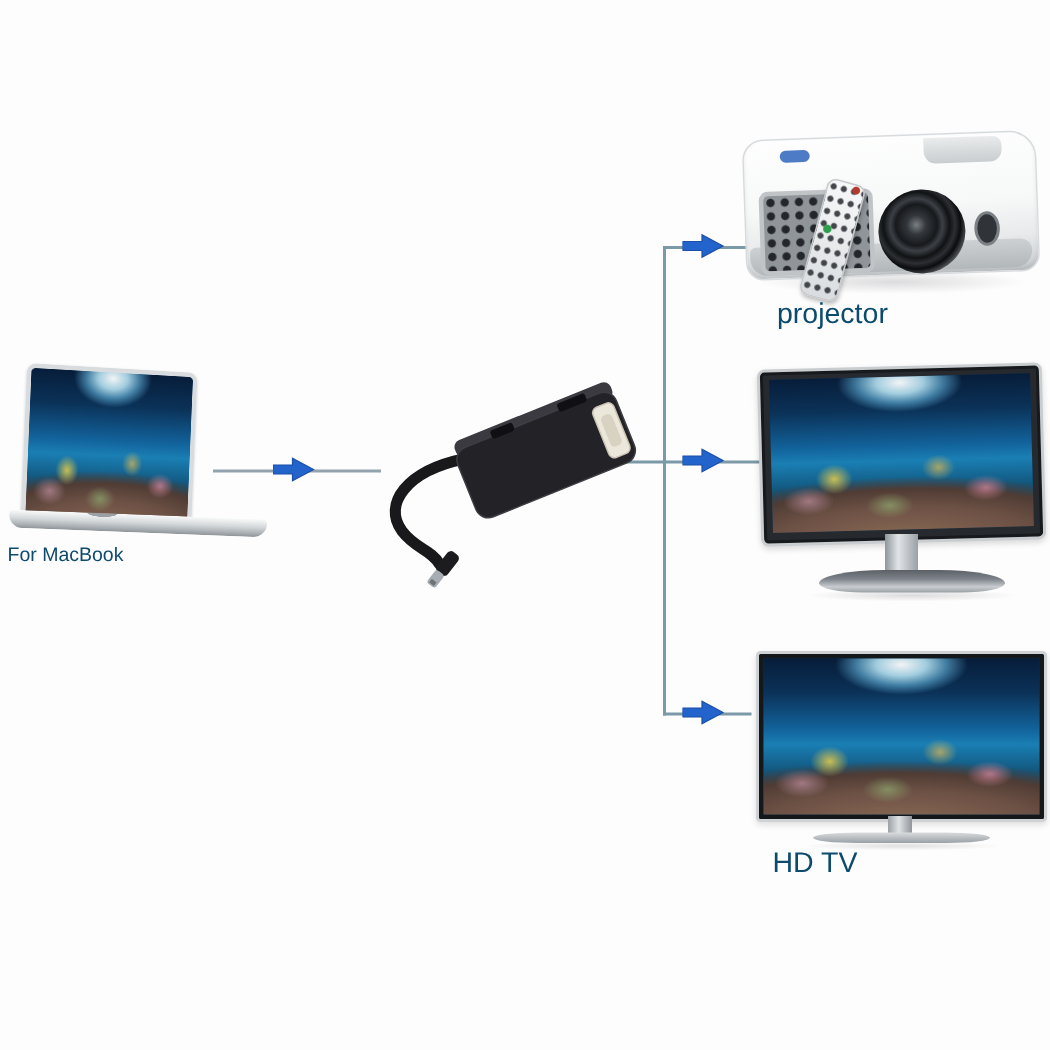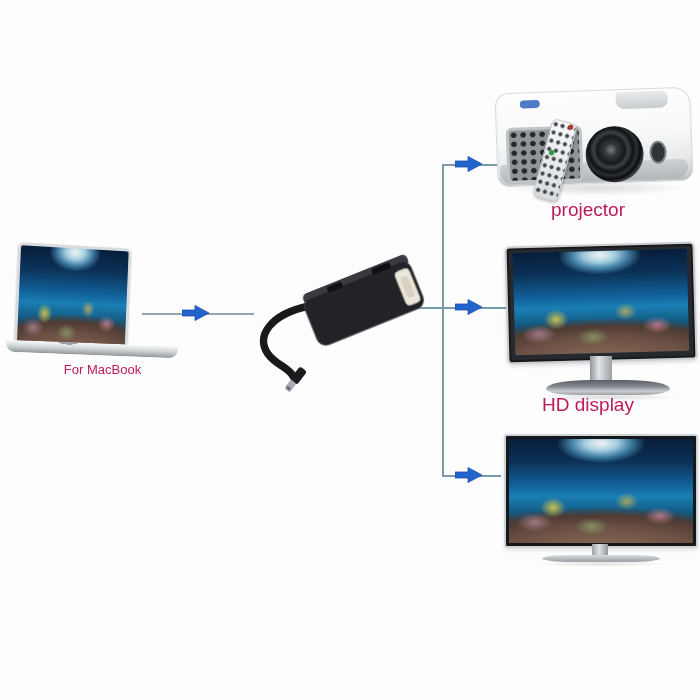--- a/index.html
+++ b/index.html
@@ -19,21 +19,21 @@
       radial-gradient(ellipse 30% 24% at 50% 4%, rgba(255,255,255,.95) 0%, rgba(190,235,250,.85) 30%, rgba(110,195,235,.55) 55%, rgba(0,0,0,0) 80%),
       radial-gradient(ellipse 10% 14% at 24% 66%, rgba(235,205,70,.85), rgba(0,0,0,0) 70%),
       radial-gradient(ellipse 9% 12% at 64% 60%, rgba(225,185,80,.7), rgba(0,0,0,0) 70%),
       radial-gradient(ellipse 12% 12% at 82% 74%, rgba(205,130,150,.8), rgba(0,0,0,0) 70%),
       radial-gradient(ellipse 14% 13% at 14% 80%, rgba(185,140,155,.75), rgba(0,0,0,0) 70%),
       radial-gradient(ellipse 13% 12% at 45% 84%, rgba(150,185,120,.6), rgba(0,0,0,0) 70%),
       radial-gradient(ellipse 120% 52% at 50% 106%, #8a6a55 0%, #6d5145 40%, #503c34 62%, rgba(0,0,0,0) 78%),
       linear-gradient(180deg,#071d3a 0%,#0b3258 22%,#12629b 45%,#1a7fb4 55%,#12577e 72%,#0c3a57 88%,#092941 100%);
   }
   
-  .lbl{position:absolute;text-align:center;color:#be185d;}
+  .lbl{position:absolute;color:#0c4a6e;}
   .lbl-macbook{left:5px;top:362px;width:195px;font-size:13px;}
   .lbl-adapter{left:188px;top:389px;width:312px;font-size:16px;}
   .lbl-projector{left:518px;top:199px;width:140px;font-size:19px;}
   .lbl-display{left:518px;top:394px;width:140px;font-size:19px;}
   .lbl-tv{left:515px;top:565px;width:140px;font-size:19px;}
   
   .macbook{left:6px;top:242px;width:172px;height:128px;}
   .mb-screen{
     position:absolute;left:10px;top:0;width:114px;height:102px;
     border:3px solid #d9dcde;border-bottom-width:2px;border-radius:6px;
@@ -184,24 +184,24 @@
   <div class="lbl lbl-projector">projector</div>
 
   <div class="abs monitor">
     <div class="mon-shadow"></div>
     <div class="mon-bezel">
       <div class="mon-screen reef"></div>
     </div>
     <div class="mon-neck"></div>
     <div class="mon-base"></div>
   </div>
-  <div class="lbl lbl-display">HD display</div>
 
   <div class="abs tv">
     <div class="tv-shadow"></div>
     <div class="tv-frame">
       <div class="tv-screen reef"></div>
     </div>
     <div class="tv-neck"></div>
     <div class="tv-foot"></div>
   </div>
+  <div class="lbl lbl-tv">HD TV</div>
 
 </div>
 
 </body></html>

